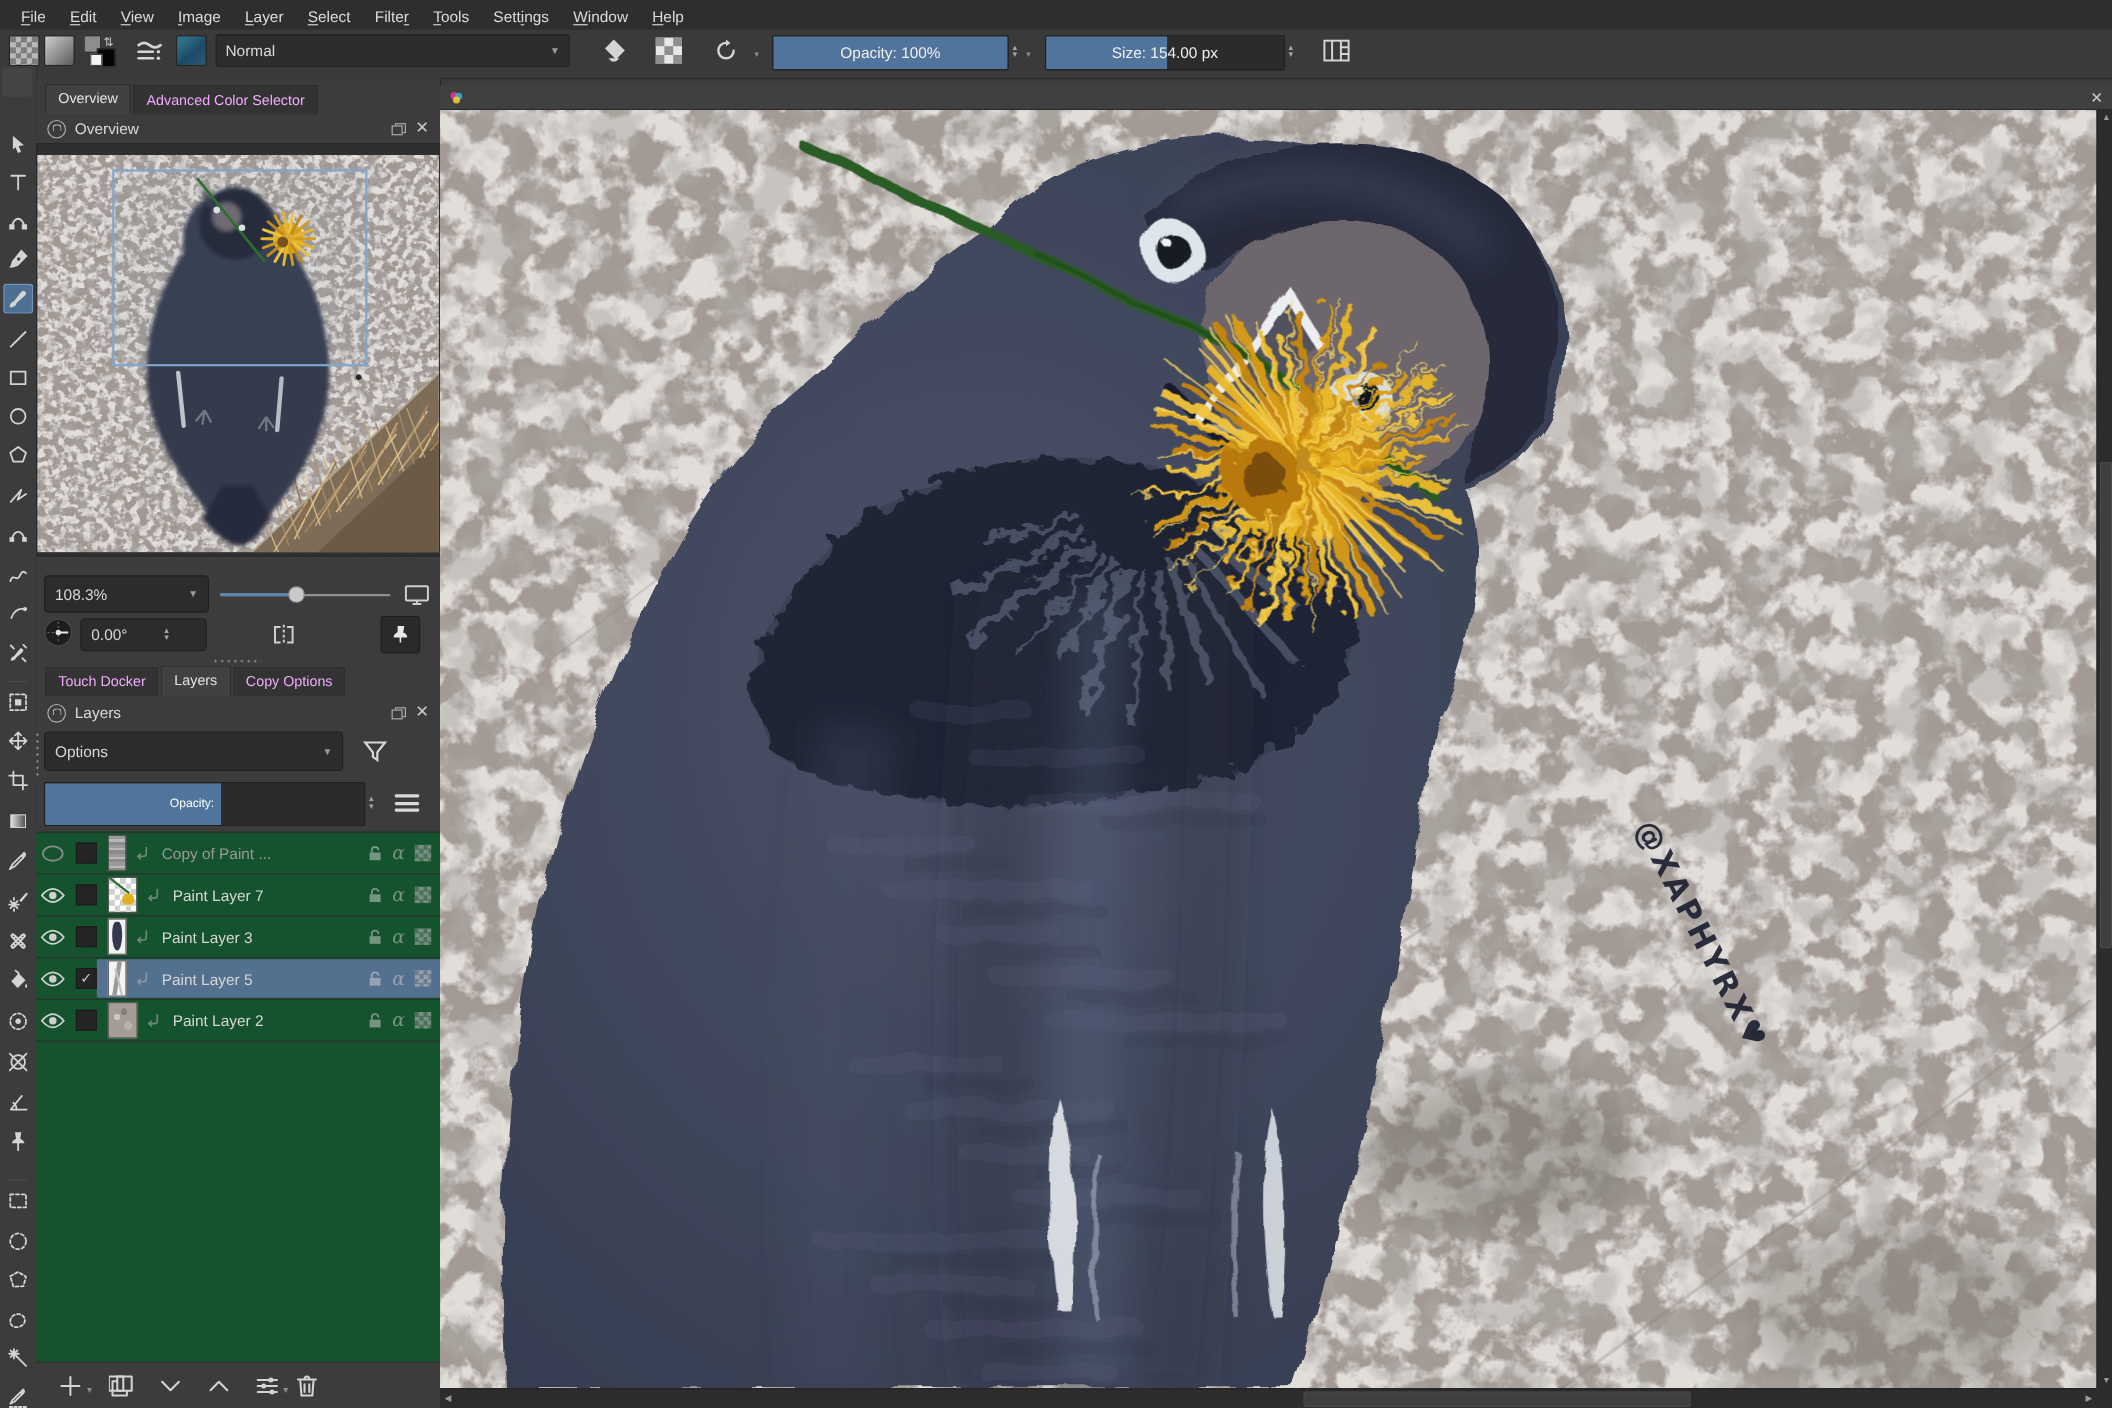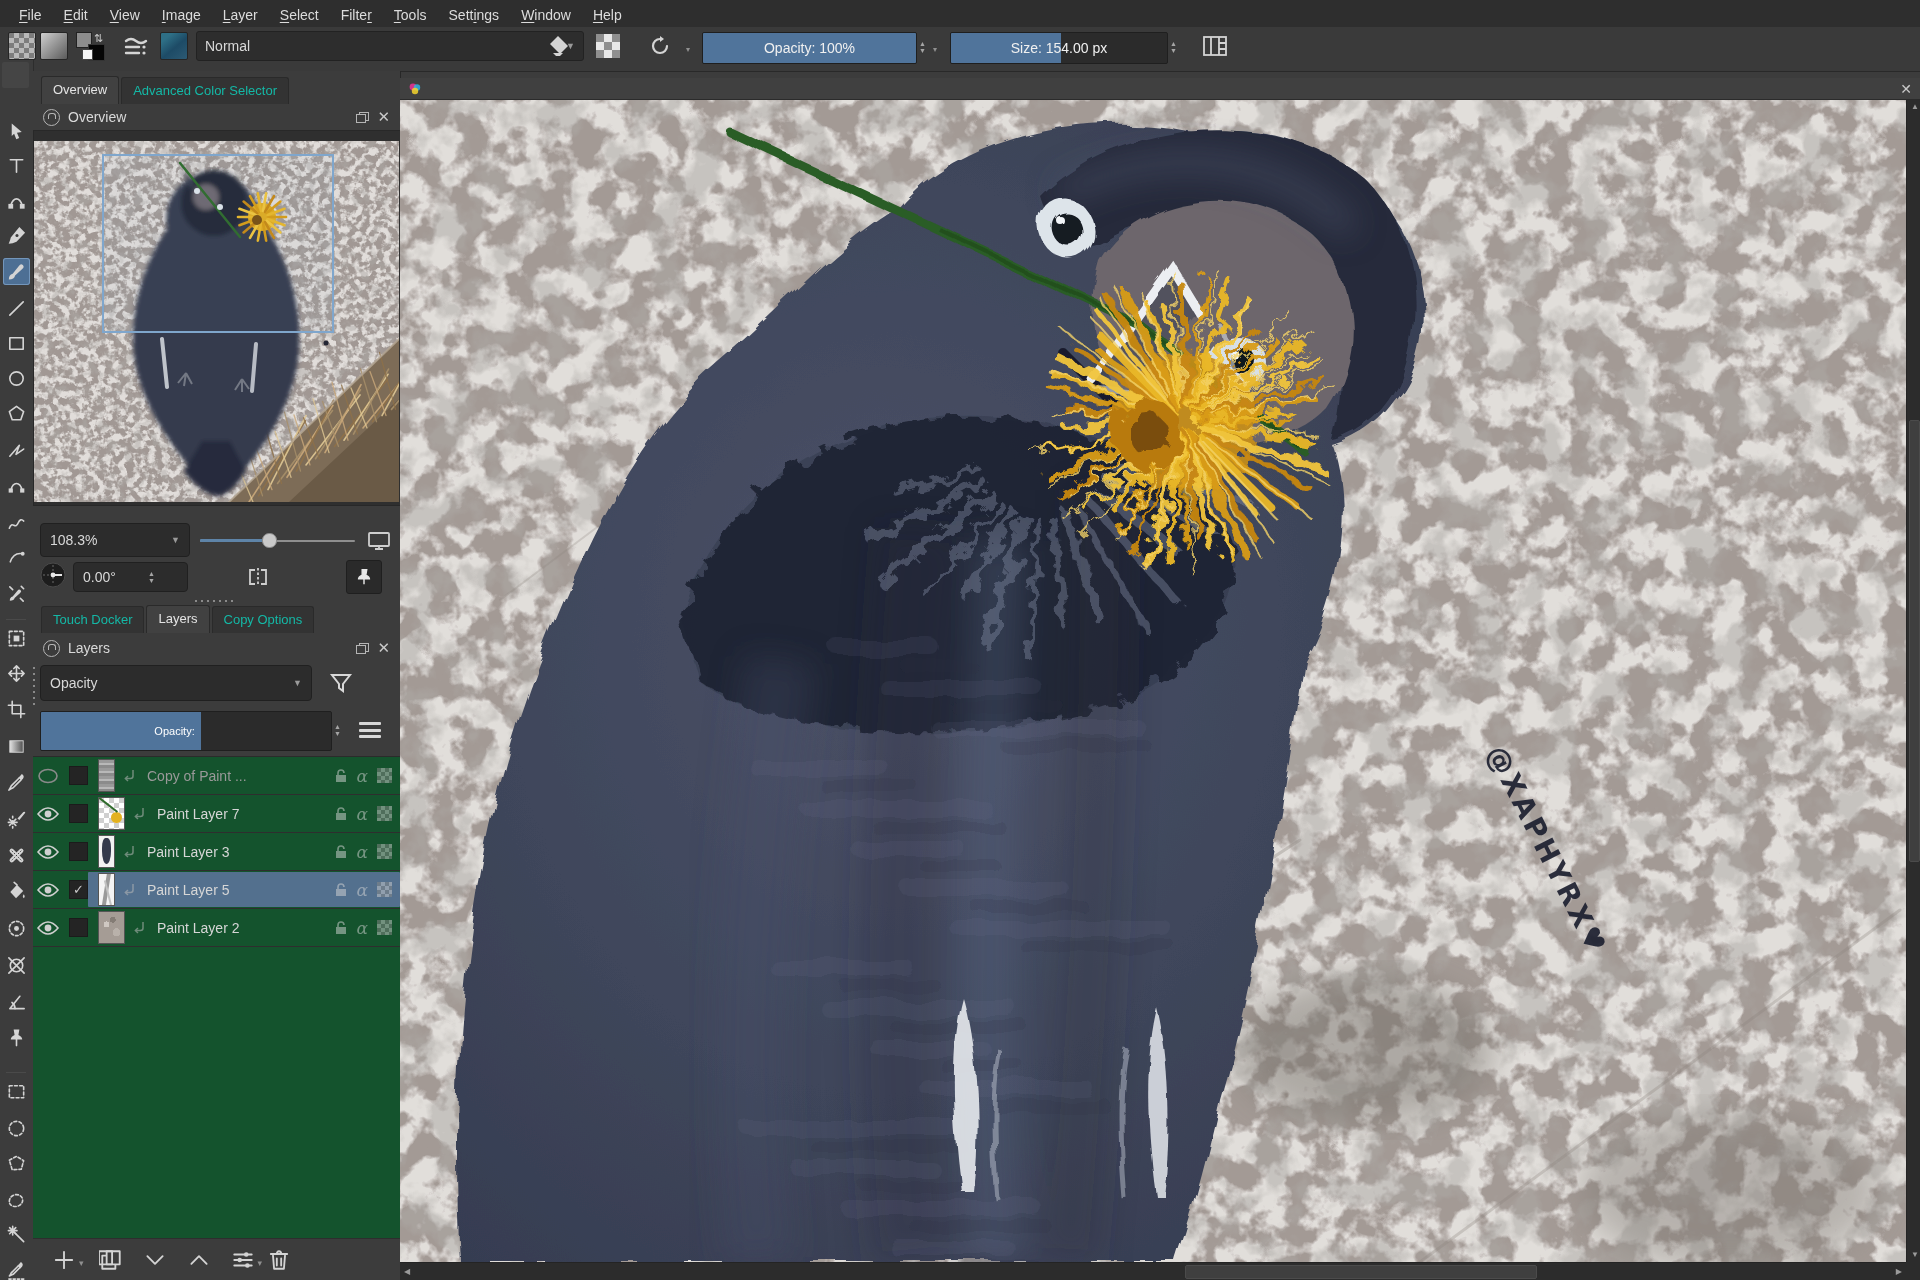--- a/index.html
+++ b/index.html
@@ -29,21 +29,21 @@
   #toolbox{left:0;top:60px;width:33px;height:1220px;background:#3c3c3c;border-right:1px solid #2d2d2d}
   .tool{position:absolute;left:3px;width:27px;height:27px;display:flex;align-items:center;justify-content:center;border-radius:3px}
   .tool svg{width:21px;height:21px}
   .tool.active{background:#4d6f94;box-shadow:inset 0 0 0 1px #7396bb}
   .tool-divider{position:absolute;left:6px;width:20px;height:1px;background:#4a4a4a}
   .toolbox-blank{position:absolute;left:2px;top:2px;width:27px;height:26px;background:#454545;border-radius:2px}
   
   #dockers{left:33px;top:71px;width:367px;height:1209px;background:#3c3c3c;border-right:1px solid #272727}
   .dtabs{position:absolute;display:flex;gap:2px;align-items:flex-end}
   .dtab{background:#333333;border:1px solid #2a2a2a;border-bottom:none;border-radius:3px 3px 0 0;
-        padding:5px 11px 6px;font-size:13px;color:#14b8a6;white-space:nowrap}
+        padding:5px 11px 6px;font-size:13px;color:#f0abfc;white-space:nowrap}
   .dtab.active{background:#414141;color:#e4e4e4;padding-bottom:7px}
   .dheader{position:absolute;left:0;width:367px;height:26px;display:flex;align-items:center;padding:0 10px;box-sizing:border-box;
            color:#d9d9d9;font-size:14px;gap:8px}
   .dheader .spacer{flex:1}
   .lockring{width:15px;height:15px;border:1.5px solid #b5b5b5;border-radius:50%;display:flex;align-items:center;justify-content:center}
   .lockring:before{content:"";width:6px;height:5px;border:1.5px solid #b5b5b5;border-bottom:none;border-radius:3px 3px 0 0;margin-top:-3px}
   .floatic{width:13px;height:11px;position:relative}
   .floatic:before{content:"";position:absolute;right:0;top:0;width:8px;height:7px;border:1.5px solid #b5b5b5}
   .floatic:after{content:"";position:absolute;left:0;bottom:0;width:8px;height:7px;border:1.5px solid #b5b5b5;background:#3c3c3c}
   .xic{font-size:15px;color:#c9c9c9;line-height:10px}
@@ -139,21 +139,21 @@
           <path d="M3,12 H16"></path>
           <path d="M3,18 H16"></path>
         </g>
       <g fill="#d4d4d4">
           <circle cx="21" cy="12" r="1.6"></circle>
           <circle cx="21" cy="18" r="1.6"></circle>
         </g>
       </svg>
   </div>
   <div class="chip" style="left:160px;background:linear-gradient(140deg,#2e6f86 20%,#1d4b66 55%,#2c5a74)"></div>
-  <div class="tbtn combo" style="left:196px;width:388px">
+  <div class="tbtn combo" style="left:196px;width:322px">
     <span>Normal</span>
     <span class="caret">▼</span>
   </div>
   <div class="tbtn" style="left:540px;width:36px">
     <svg width="24" height="24" viewBox="0 0 24 24">
         <path d="M12,2 L22,12 L14,20 L4,10 Z" fill="#d4d4d4"></path>
         <path d="M7,19 H17 L14,22 H10 Z" fill="#d4d4d4"></path>
       </svg>
   </div>
   <div class="tbtn" style="left:590px;width:36px">
@@ -601,21 +601,21 @@
       <div class="dtab">Copy Options</div>
     </div>
   <div class="dheader" style="top:564px">
     <span class="lockring"></span>
     <span>Layers</span>
     <span class="spacer"></span>
     <span class="floatic"></span>
     <span class="xic">✕</span>
   </div>
   <div class="zcombo" style="left:7px;top:594px;width:272px;height:36px">
-    <span>Opacity</span>
+    <span>Options</span>
     <span style="margin-left:auto;color:#9a9a9a;font-size:9px">▼</span>
   </div>
   <svg class="abs funnel" style="left:296px;top:600px" viewBox="0 0 24 24">
     <path d="M3,4 H21 L14,13 V20 L10,17 V13 Z" fill="none" stroke="#d8d8d8" stroke-width="2"></path>
     </svg>
   <div class="dotgrip-v" style="left:-1px;top:594px"></div>
 
   <div class="sliderbox" style="left:7px;top:640px;width:290px;height:38px">
     <div class="sliderfill" id="lop-fill" style="width: 55%;"></div>
     <div class="abs" id="lop-label" style="top: 0px; bottom: 0px; display: flex; align-items: center; color: rgb(255, 255, 255); font-size: 11px; right: 47%;">Opacity:</div>

